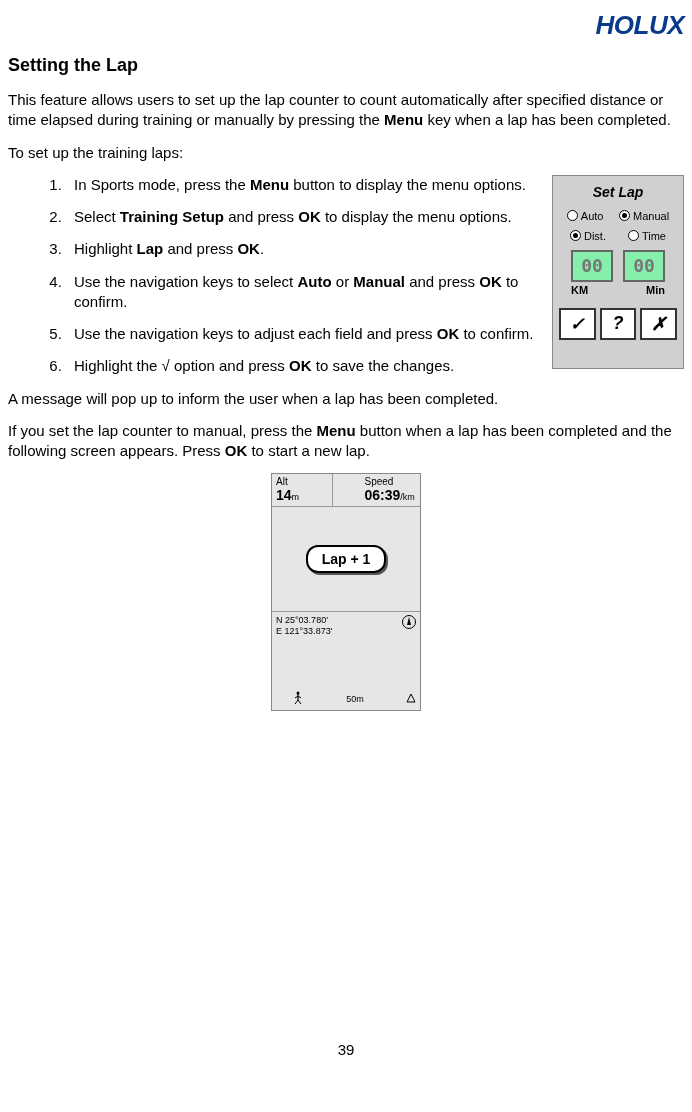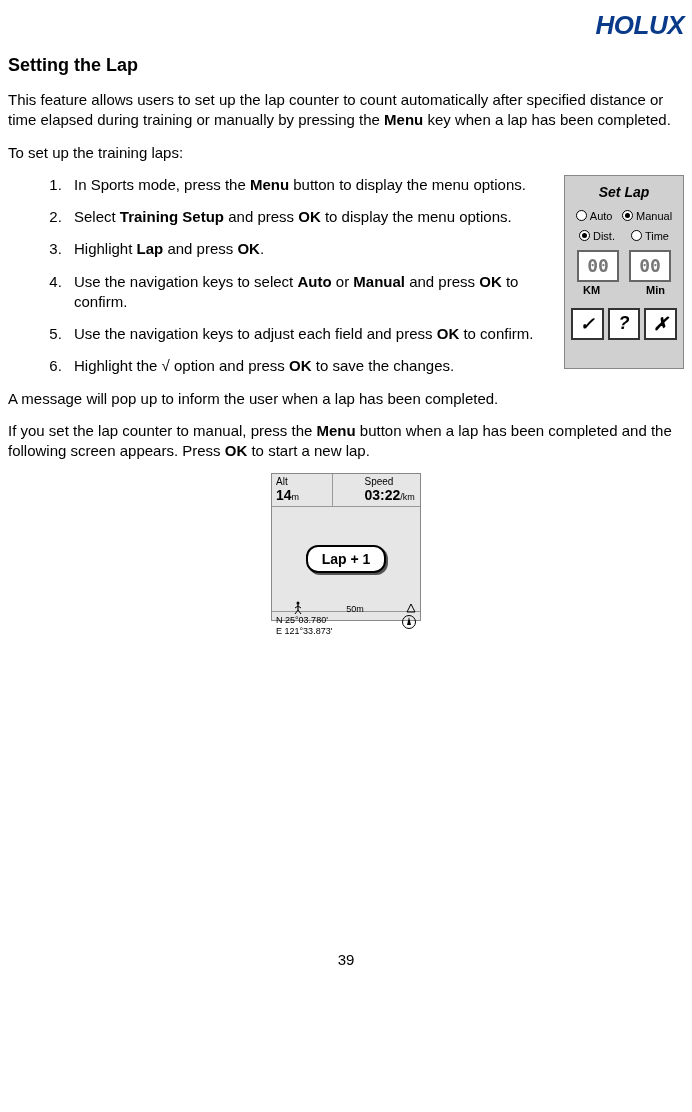--- a/index.html
+++ b/index.html
@@ -53,21 +53,21 @@
   }
   .clear { clear: both; }
   .page-num {
     text-align: center;
     margin-top: 330px;
     font-size: 15px;
   }
 
   
   .setlap {
-    width: 120px;
+    width: 132px;
     height: 194px;
     background: #d0d0d0;
     border: 1px solid #888;
     box-sizing: border-box;
     padding: 6px 6px 0;
     font-family: Arial, sans-serif;
   }
   .setlap-title {
     text-align: center;
     font-weight: bold;
@@ -103,21 +103,21 @@
   }
   .numbox-row {
     display: flex;
     justify-content: center;
     gap: 10px;
     margin: 6px 0 2px;
   }
   .numbox {
     width: 38px; height: 28px;
     border: 2px solid #666;
-    background: #ffffff;
+    background: #86efac;
     display: flex;
     align-items: center;
     justify-content: center;
     font-family: monospace;
     font-size: 18px;
     font-weight: bold;
     color: #777;
   }
   .numlabels {
     display: flex;
@@ -146,21 +146,21 @@
   }
 
   
   .lapscreen-wrap {
     display: flex;
     justify-content: center;
     margin: 4px 0 0;
   }
   .lapscreen {
     width: 150px;
-    height: 148px;
+    height: 238px;
     border: 1px solid #888;
     background: #e6e6e6;
     box-sizing: border-box;
     font-family: Arial, sans-serif;
     position: relative;
   }
   .ls-top {
     display: flex;
     border-bottom: 1px solid #999;
   }
@@ -316,21 +316,21 @@
 
 <div class="lapscreen-wrap">
   <div class="lapscreen">
     <div class="ls-top">
       <div class="ls-col">
         <div class="ls-label">Alt</div>
         <div class="ls-val"><span>14</span><small>m</small></div>
       </div>
       <div class="ls-col">
         <div class="ls-label">Speed</div>
-        <div class="ls-val"><span>03:22</span><small>/km</small></div>
+        <div class="ls-val"><span>06:39</span><small>/km</small></div>
       </div>
     </div>
     <div class="ls-mid">
       <div class="lapbtn">Lap + 1</div>
     </div>
     <div class="ls-bot">
       <div class="coords">
         <div>N 25°03.780'</div>
         <div>E 121°33.873'</div>
       </div>

